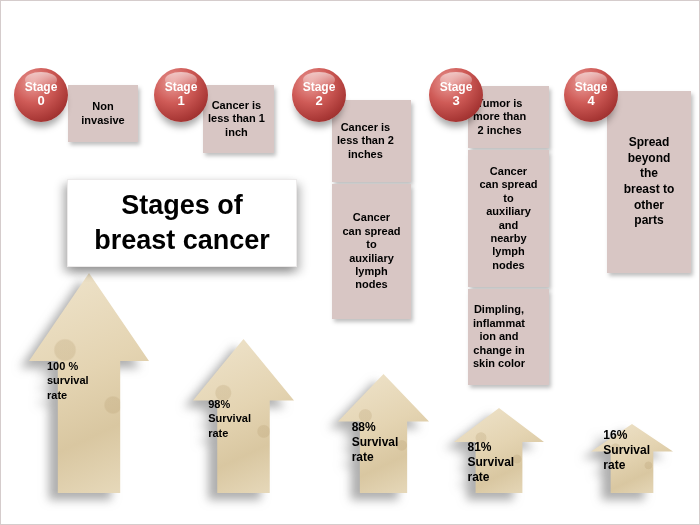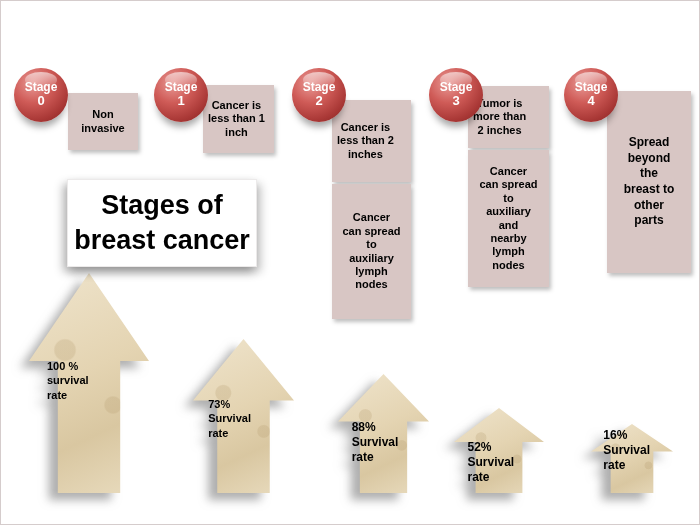--- a/index.html
+++ b/index.html
@@ -29,21 +29,21 @@
     font-size:11px; font-weight:bold; line-height:1.22;
     display:flex; align-items:center; justify-content:center;
     padding:4px 5px; white-space:pre-line; overflow-wrap:break-word;
     box-shadow: 2px 3px 4px rgba(0,0,0,0.25); z-index:2; text-align:center;
   }
   .info-box.ta-left { justify-content:flex-start; text-align:center; }
   .info-box.big { font-size:12px; line-height:1.3; }
 
   
   .title-box {
-    position:absolute; left:66px; top:178px; width:190px; height:88px;
+    position:absolute; left:66px; top:178px; width:230px; height:88px;
     background:#fff; border:1px solid #eceaea;
     display:flex; align-items:center; justify-content:center; text-align:center;
     font-size:27px; font-weight:bold; color:#000; white-space:pre-line; line-height:1.3;
     box-shadow: -4px 5px 9px rgba(0,0,0,0.28), 4px 5px 9px rgba(0,0,0,0.22);
     z-index:2;
   }
 
   
   .arrow-wrap { position:absolute; filter: drop-shadow(-9px 7px 5px rgba(95,95,95,0.5)); z-index:1; }
   .arrow-shape {
@@ -59,21 +59,21 @@
     text-align:left; font-size:11px; font-weight:bold; color:#000;
     line-height:1.3; white-space:pre-line; z-index:2;
   }
   .arrow-label.small { font-size:12px; line-height:1.25; }
 </style>
 </head>
 <body>
 
 <div class="canvas">
 
-  <div class="info-box" style="left:67px; top:92px; width:70px; height:57px;">Non
+  <div class="info-box" style="left:67px; top:84px; width:70px; height:57px;">Non
 invasive</div>
   <div class="stage-circle" style="left:13px; top:67px;">
     <span class="stage-word">Stage</span>
     <span class="stage-num">0</span>
   </div>
 
   <div class="info-box ta-left" style="left:202px; top:84px; width:71px; height:68px;">Cancer is
 less than 1
 inch</div>
   <div class="stage-circle" style="left:153px; top:67px;">
@@ -99,20 +99,25 @@
 more than
 2 inches</div>
   <div class="info-box" style="left:467px; top:149px; width:81px; height:137px;">Cancer
 can spread
 to
 auxiliary
 and
 nearby
 lymph
 nodes</div>
+  <div class="info-box ta-left" style="left:467px; top:288px; width:81px; height:96px;">Dimpling,
+inflammat
+ion and
+change in
+skin color</div>
   <div class="stage-circle" style="left:428px; top:67px;">
     <span class="stage-word">Stage</span>
     <span class="stage-num">3</span>
   </div>
 
   <div class="info-box big" style="left:606px; top:90px; width:84px; height:182px;">Spread
 beyond
 the
 breast to
 other
@@ -127,35 +132,35 @@
 
   <div class="arrow-wrap" style="left:28px; top:272px; width:120px; height:220px;">
     <div class="arrow-shape"></div>
     <div class="arrow-label" style="top:86px;">100 %
 survival
 rate</div>
   </div>
 
   <div class="arrow-wrap" style="left:192px; top:338px; width:101px; height:154px;">
     <div class="arrow-shape"></div>
-    <div class="arrow-label" style="top:58px;">73%
+    <div class="arrow-label" style="top:58px;">98%
 Survival
 rate</div>
   </div>
 
   <div class="arrow-wrap" style="left:337px; top:373px; width:91px; height:119px;">
     <div class="arrow-shape"></div>
     <div class="arrow-label small" style="top:46px;">88%
 Survival
 rate</div>
   </div>
 
   <div class="arrow-wrap" style="left:453px; top:407px; width:90px; height:85px;">
     <div class="arrow-shape"></div>
-    <div class="arrow-label small" style="top:32px;">52%
+    <div class="arrow-label small" style="top:32px;">81%
 Survival
 rate</div>
   </div>
 
   <div class="arrow-wrap" style="left:590px; top:423px; width:82px; height:69px;">
     <div class="arrow-shape"></div>
     <div class="arrow-label small" style="top:4px;">16%
 Survival
 rate</div>
   </div>

